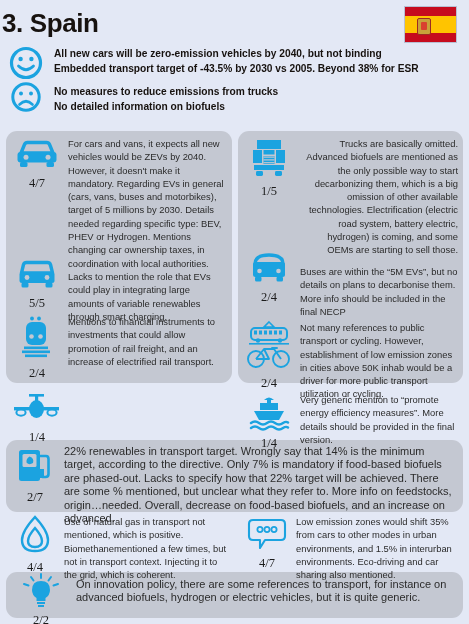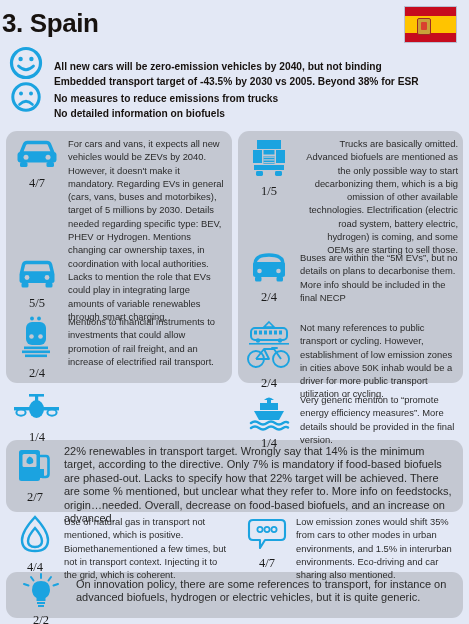--- a/index.html
+++ b/index.html
@@ -31,21 +31,21 @@
     background:#c8a23a;border:1px solid #9b2b22;border-radius:2px;
   }
   .flag .crest:after{
     content:"";position:absolute;left:3px;top:3px;width:6px;height:8px;
     background:#d9412f;border-radius:1px;
   }
 
   .faces{position:absolute;left:6px;top:46px;}
   .face-row{display:flex;align-items:center;height:36px;}
   .face{width:40px;height:36px;flex:0 0 40px;}
-  .face-lines{margin-left:8px;margin-top:13px;}
+  .face-lines{margin-left:8px;}
   .face-lines div{
     font-size:10.2px;font-weight:bold;line-height:15px;color:#17120f;white-space:nowrap;
   }
 
   
   .panel{position:absolute;border-radius:11px;}
   .panel.grey{background:#c4c8d2;}
 
   .row{position:absolute;display:flex;}
   .ico-col{
@@ -193,21 +193,21 @@
           <path d="M10 14 Q10 5 24 5 Q38 5 38 14 Z" fill="none" stroke="#1ba3e0" stroke-width="3.4" stroke-linejoin="round"></path>
           <rect x="8" y="12" width="32" height="15" rx="2.5" fill="#1ba3e0"></rect>
           <rect x="10" y="26.5" width="6.5" height="5" rx="1.5" fill="#1ba3e0"></rect>
           <rect x="31.5" y="26.5" width="6.5" height="5" rx="1.5" fill="#1ba3e0"></rect>
           <circle cx="14.5" cy="21" r="2.3" fill="#c4c8d2"></circle>
           <circle cx="33.5" cy="21" r="2.3" fill="#c4c8d2"></circle>
         </svg>
       </span>
       <span class="score">2/4</span>
     </div>
-    <div class="body-txt" style="width:158px;">Buses are within the “5M EVs”, but no details on plans to decarbonise them. More info should be included in the final NECP</div>
+    <div class="body-txt" style="width:158px;margin-top:14px;">Buses are within the “5M EVs”, but no details on plans to decarbonise them. More info should be included in the final NECP</div>
   </div>
 
   <div class="row" style="left:238px;top:320px;width:225px;">
     <div class="ico-col">
       <span class="ico">
         <svg width="52" height="52" viewBox="0 0 52 52">
 
           <path d="M26 2 L31 7 L21 7 Z" fill="none" stroke="#1ba3e0" stroke-width="1.6"></path>
           <rect x="8" y="8" width="36" height="12" rx="4" fill="none" stroke="#1ba3e0" stroke-width="2"></rect>
           <rect x="11" y="10.5" width="3" height="4" fill="#1ba3e0"></rect>

